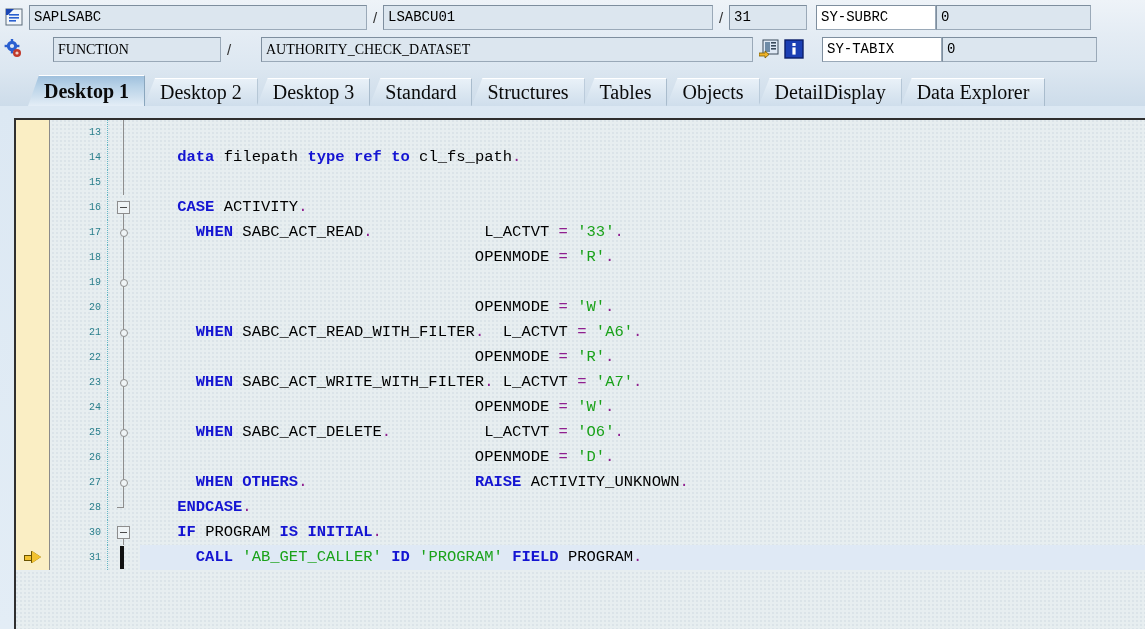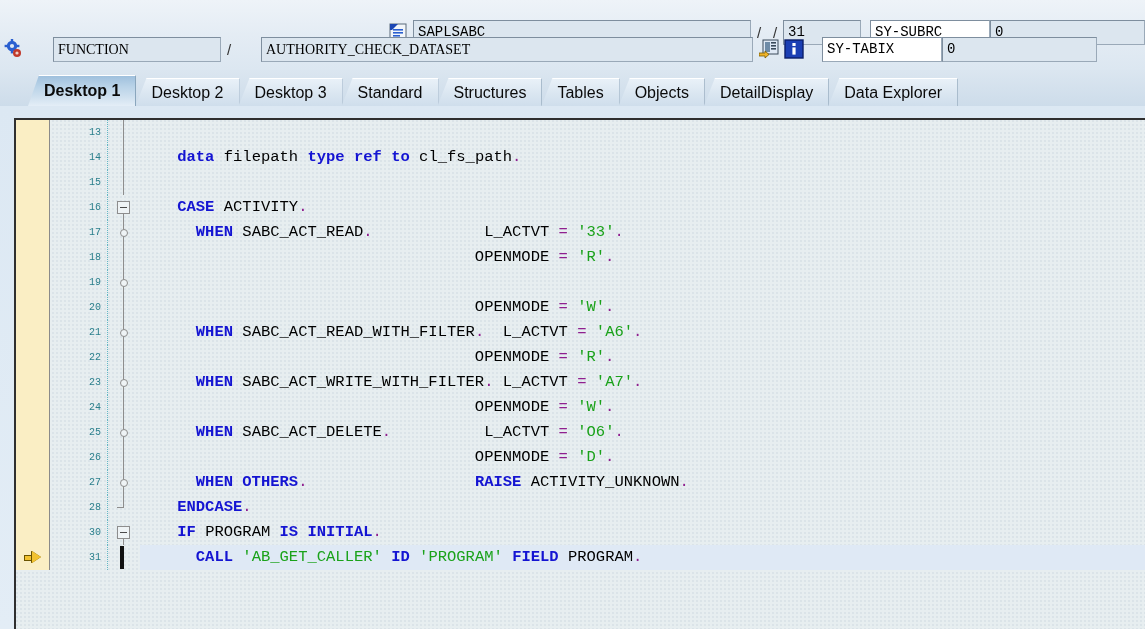--- a/index.html
+++ b/index.html
@@ -26,21 +26,21 @@
     box-sizing: border-box;
   }
   .hdr-row {
     position: absolute;
     left: 0;
     width: 100%;
     height: 28px;
     display: flex;
     align-items: center;
   }
-  .hdr-row.r1 { top: 18px; justify-content: flex-end; }
+  .hdr-row.r1 { top: 3px; }
   .hdr-row.r2 { top: 35px; }
 
   .icon-box {
     width: 20px;
     height: 20px;
     margin-left: 4px;
     margin-right: 5px;
     flex: 0 0 auto;
     position: relative;
   }
@@ -109,30 +109,31 @@
     display: flex;
     align-items: flex-end;
     padding-left: 28px;
     box-sizing: border-box;
   }
   .tab {
     position: relative;
     height: 28px;
     line-height: 27px;
     padding: 0 15px 0 16px;
-    font-size: 16px;
+    font-size: 20px;
     color: #0a0a0a;
     background: linear-gradient(to bottom, #e9f1f8 0%, #dae6f1 55%, #cfdeec 100%);
     border-top: 1px solid #ffffff;
     border-right: 1px solid #a9bccd;
     margin-right: -1px;
     white-space: nowrap;
     box-sizing: border-box;
     
     clip-path: polygon(11px 0, 100% 0, 100% 100%, 0 100%);
+    font-family: Liberation Serif, serif;
   }
   .tab.first { clip-path: polygon(11px 0, 100% 0, 100% 100%, 0 100%); }
   .tab.active {
     background: linear-gradient(to bottom, #9fc0dd 0%, #b9d3e8 35%, #cfe0ef 70%, #e4eef7 100%);
     font-weight: bold;
     height: 31px;
     line-height: 30px;
     z-index: 5;
     border-right: 1px solid #8aa6bd;
   }
@@ -310,20 +311,21 @@
       <svg width="20" height="20" viewBox="0 0 20 20">
         <rect x="2" y="2" width="16" height="16" fill="#f2f6fa" stroke="#5a6a7a" stroke-width="1"></rect>
         <rect x="5" y="7" width="10" height="1.6" fill="#2a5fd0"></rect>
         <rect x="5" y="10" width="10" height="1.6" fill="#2a5fd0"></rect>
         <rect x="5" y="13" width="7" height="1.6" fill="#2a5fd0"></rect>
         <path d="M2 2 L10 2 L4 8 L2 8 Z" fill="#1b46b4"></path>
       </svg>
     </span>
     <span class="fld w-prog">SAPLSABC</span>
     <span class="slash">/</span>
+    <span class="fld w-incl">LSABCU01</span>
     <span class="slash">/</span>
     <span class="fld w-line">31</span>
     <span class="gap" style="width:9px"></span>
     <span class="fld white w-syname">SY-SUBRC</span>
     <span class="fld w-syval">0</span>
   </div>
 
   <div class="hdr-row r2">
     <span class="icon-box">
       <svg width="20" height="20" viewBox="0 0 20 20">

